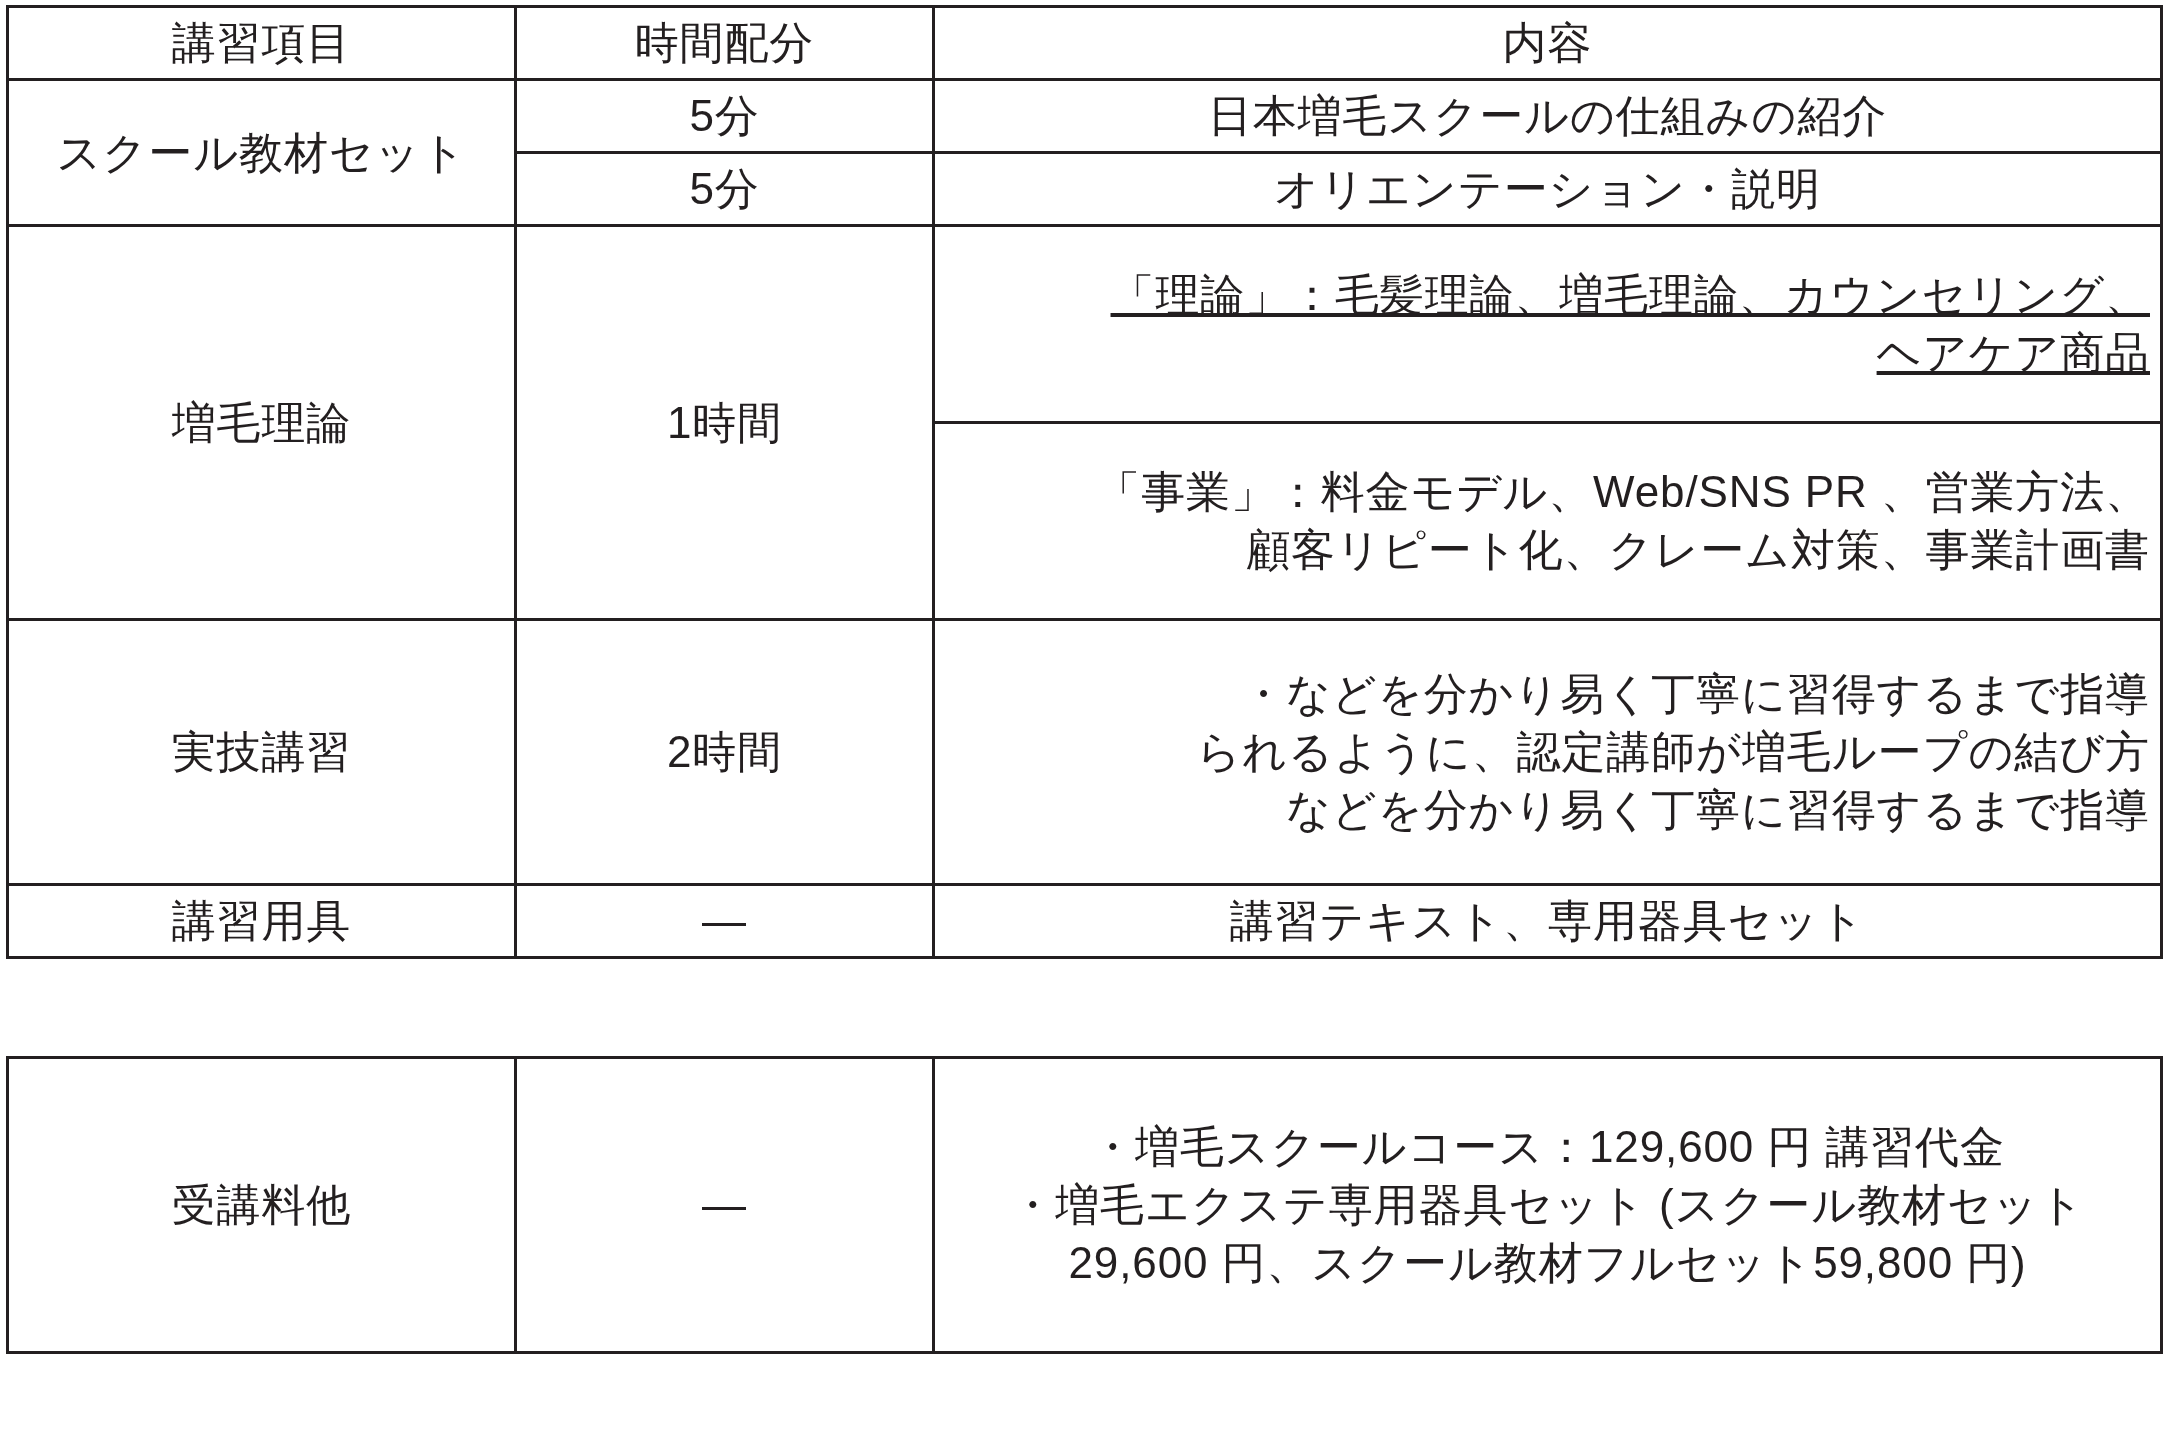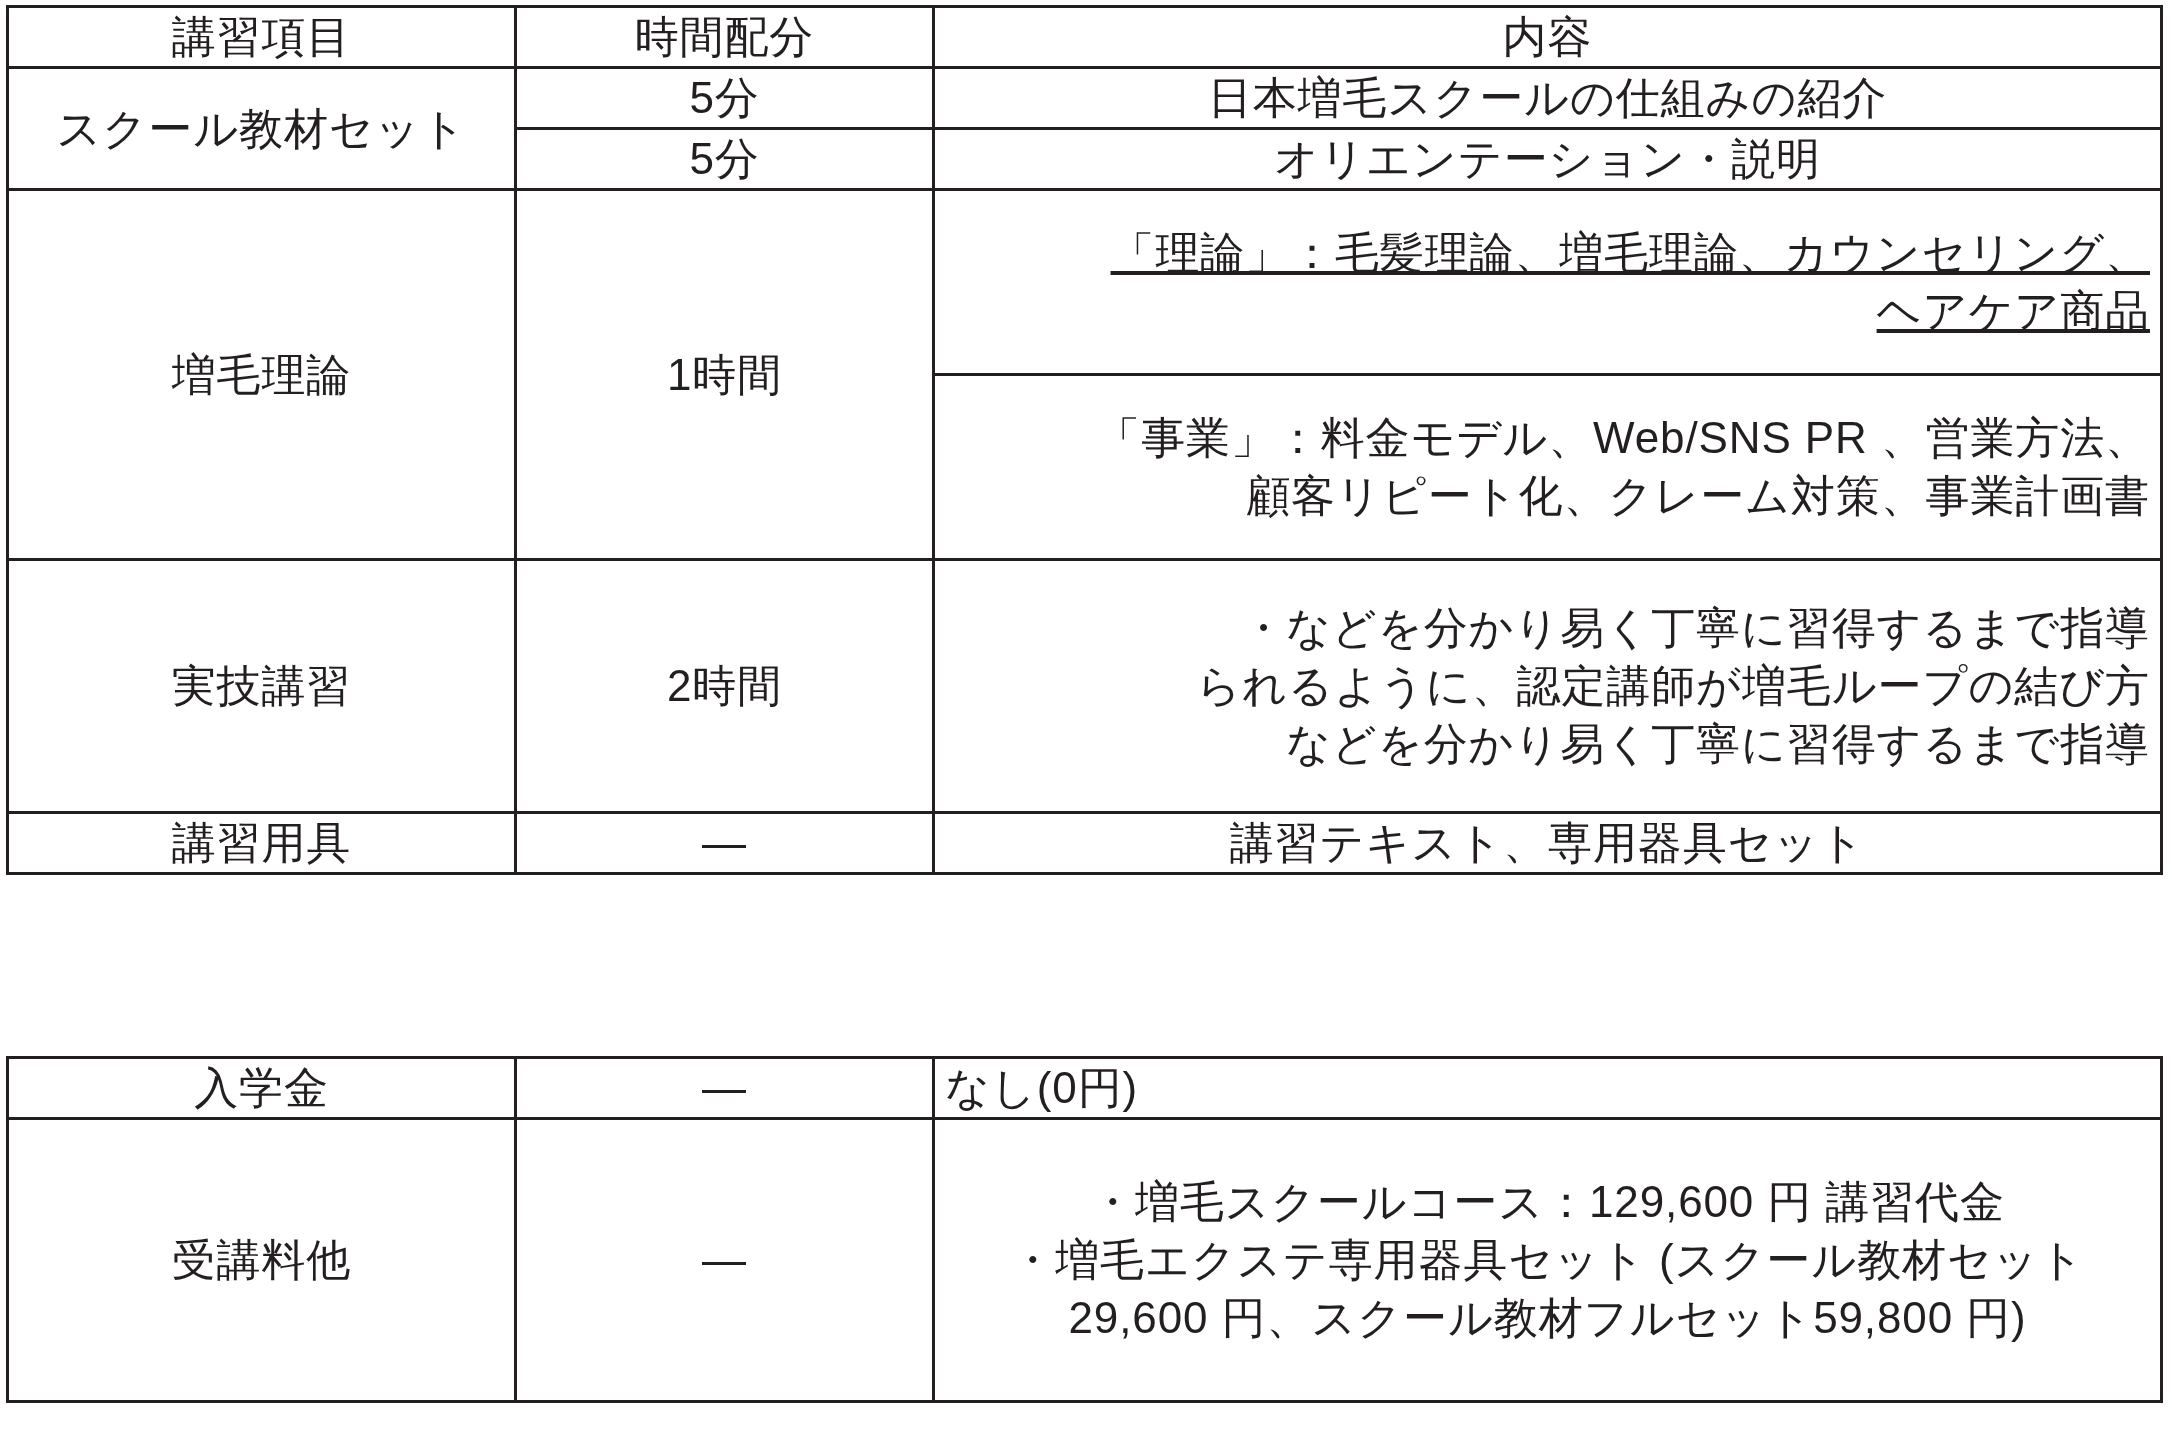--- a/index.html
+++ b/index.html
@@ -23,21 +23,21 @@
   }
 
   table.doc-table {
     border-collapse: collapse;
     table-layout: fixed;
     border: 3px solid #231f20;
     background: #ffffff;
   }
   table.doc-table td {
     border: 3px solid #231f20;
-    padding: 0 10px;
+    padding: 6px 10px;
     vertical-align: middle;
     font-size: 44px;
     line-height: 1.32;
     letter-spacing: 0.02em;
     color: #231f20;
   }
 
   
   .col-item   { width: 508px; }
   .col-time   { width: 418px; }
@@ -128,25 +128,20 @@
   </table>
 
   <table class="doc-table table-fee">
     <colgroup>
       <col class="col-item">
       <col class="col-time">
       <col class="col-detail">
     </colgroup>
     <tbody>
       <tr>
-        <td class="c-center">入学金</td>
-        <td class="c-center dash">—</td>
-        <td class="c-left cell-pad-lr">なし(0円)</td>
-      </tr>
-      <tr>
         <td class="c-center">受講料他</td>
         <td class="c-center dash">—</td>
         <td class="c-left cell-pad-lr" style="height:280px;text-align:center;">
           <span class="line">・増毛スクールコース：129,600 円 講習代金</span>
           <span class="line">・増毛エクステ専用器具セット (スクール教材セット</span>
           <span class="line">29,600 円、スクール教材フルセット59,800 円)</span>
         </td>
       </tr>
     </tbody>
   </table>

